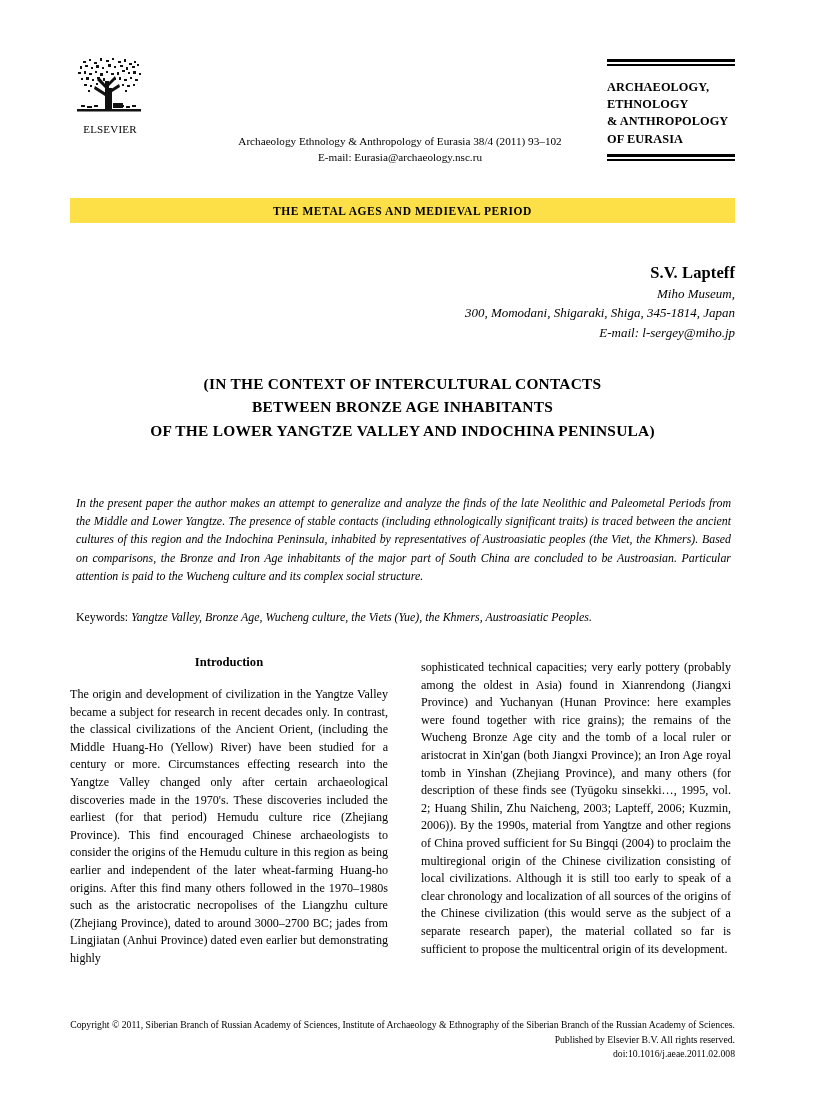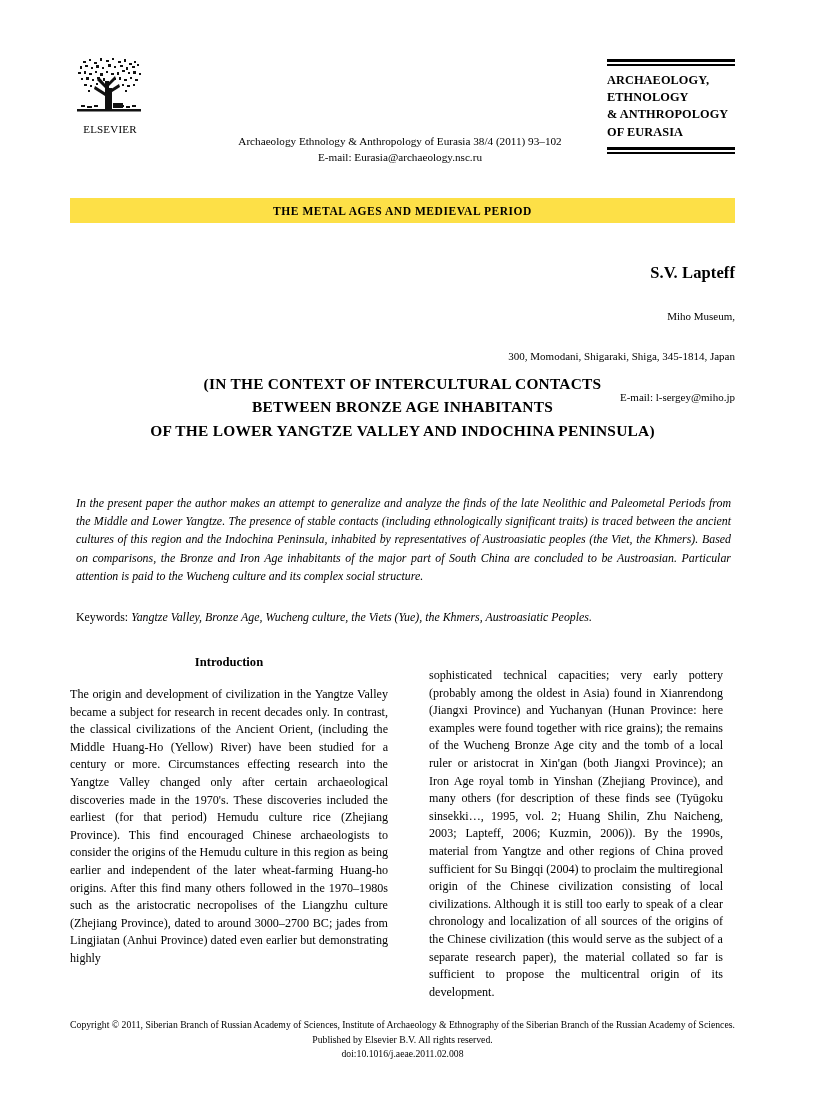--- a/index.html
+++ b/index.html
@@ -81,21 +81,21 @@
     height: 1.5px;
     background: #000;
     width: 100%;
     margin-top: 2px;
   }
   .masthead-title {
     font-family: "Liberation Serif", serif;
     font-weight: bold;
     font-size: 12.3px;
     line-height: 1.42;
-    padding: 6px 0 6px 0;
+    padding: 13px 0 6px 0;
     letter-spacing: 0.1px;
   }
   .masthead-title div { white-space: nowrap; }
 
   
   .section-banner {
     position: absolute;
     left: 70px;
     top: 198px;
     width: 665px;
@@ -120,23 +120,23 @@
     text-align: right;
     width: 420px;
   }
   .author-name {
     font-size: 16.5px;
     font-weight: bold;
     line-height: 1.25;
     letter-spacing: 0.1px;
   }
   .author-affil {
-    font-size: 11px;
+    font-size: 13px;
+    font-style: italic;
     line-height: 1.52;
-    margin-top: 24px;
   }
 
   
   .title-block {
     position: absolute;
     left: 70px;
     top: 372px;
     width: 665px;
     text-align: center;
   }
@@ -188,31 +188,31 @@
     margin: 0 0 16px 0;
     line-height: 1.2;
   }
   .col p {
     margin: 0;
     font-size: 12.1px;
     line-height: 1.455;
     text-align: justify;
     text-justify: inter-word;
   }
-  .col-right p { margin: 12px; }
+  .col-right p { margin: 4px; }
 
   
   .footer {
     position: absolute;
     left: 70px;
     top: 1018px;
     width: 665px;
     font-size: 9.7px;
     line-height: 1.52;
-    text-align: center;
+    text-align: right;
   }
   .footer .doi { }
 </style>
 </head>
 <body>
 
 <div class="page">
 
   <div class="header">
 

